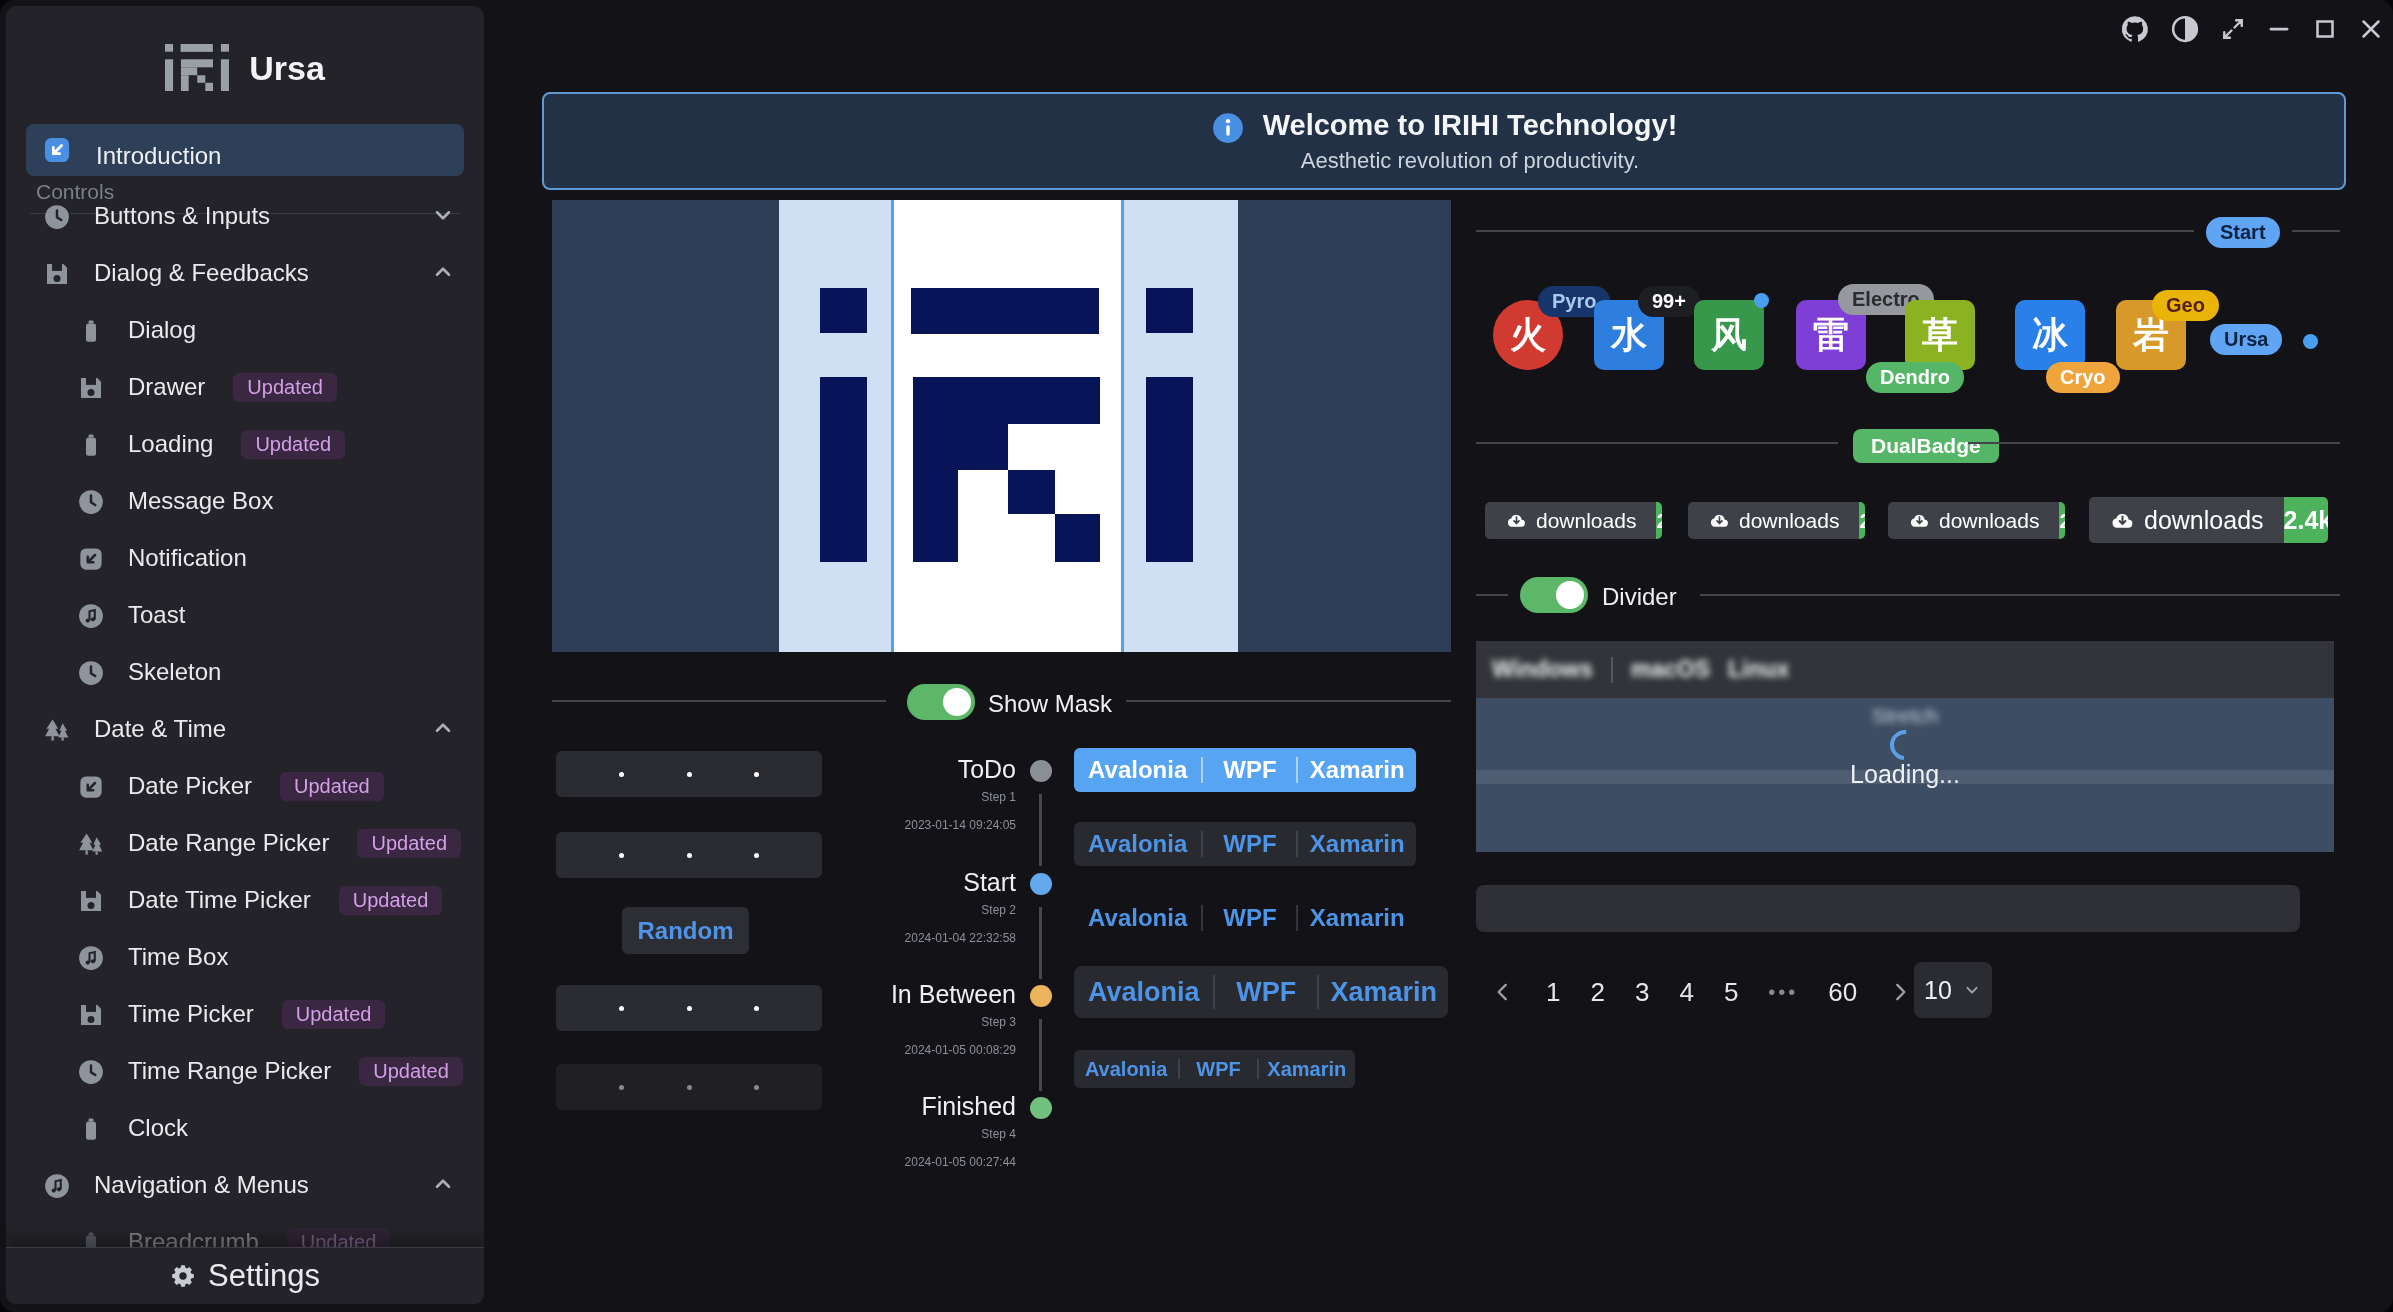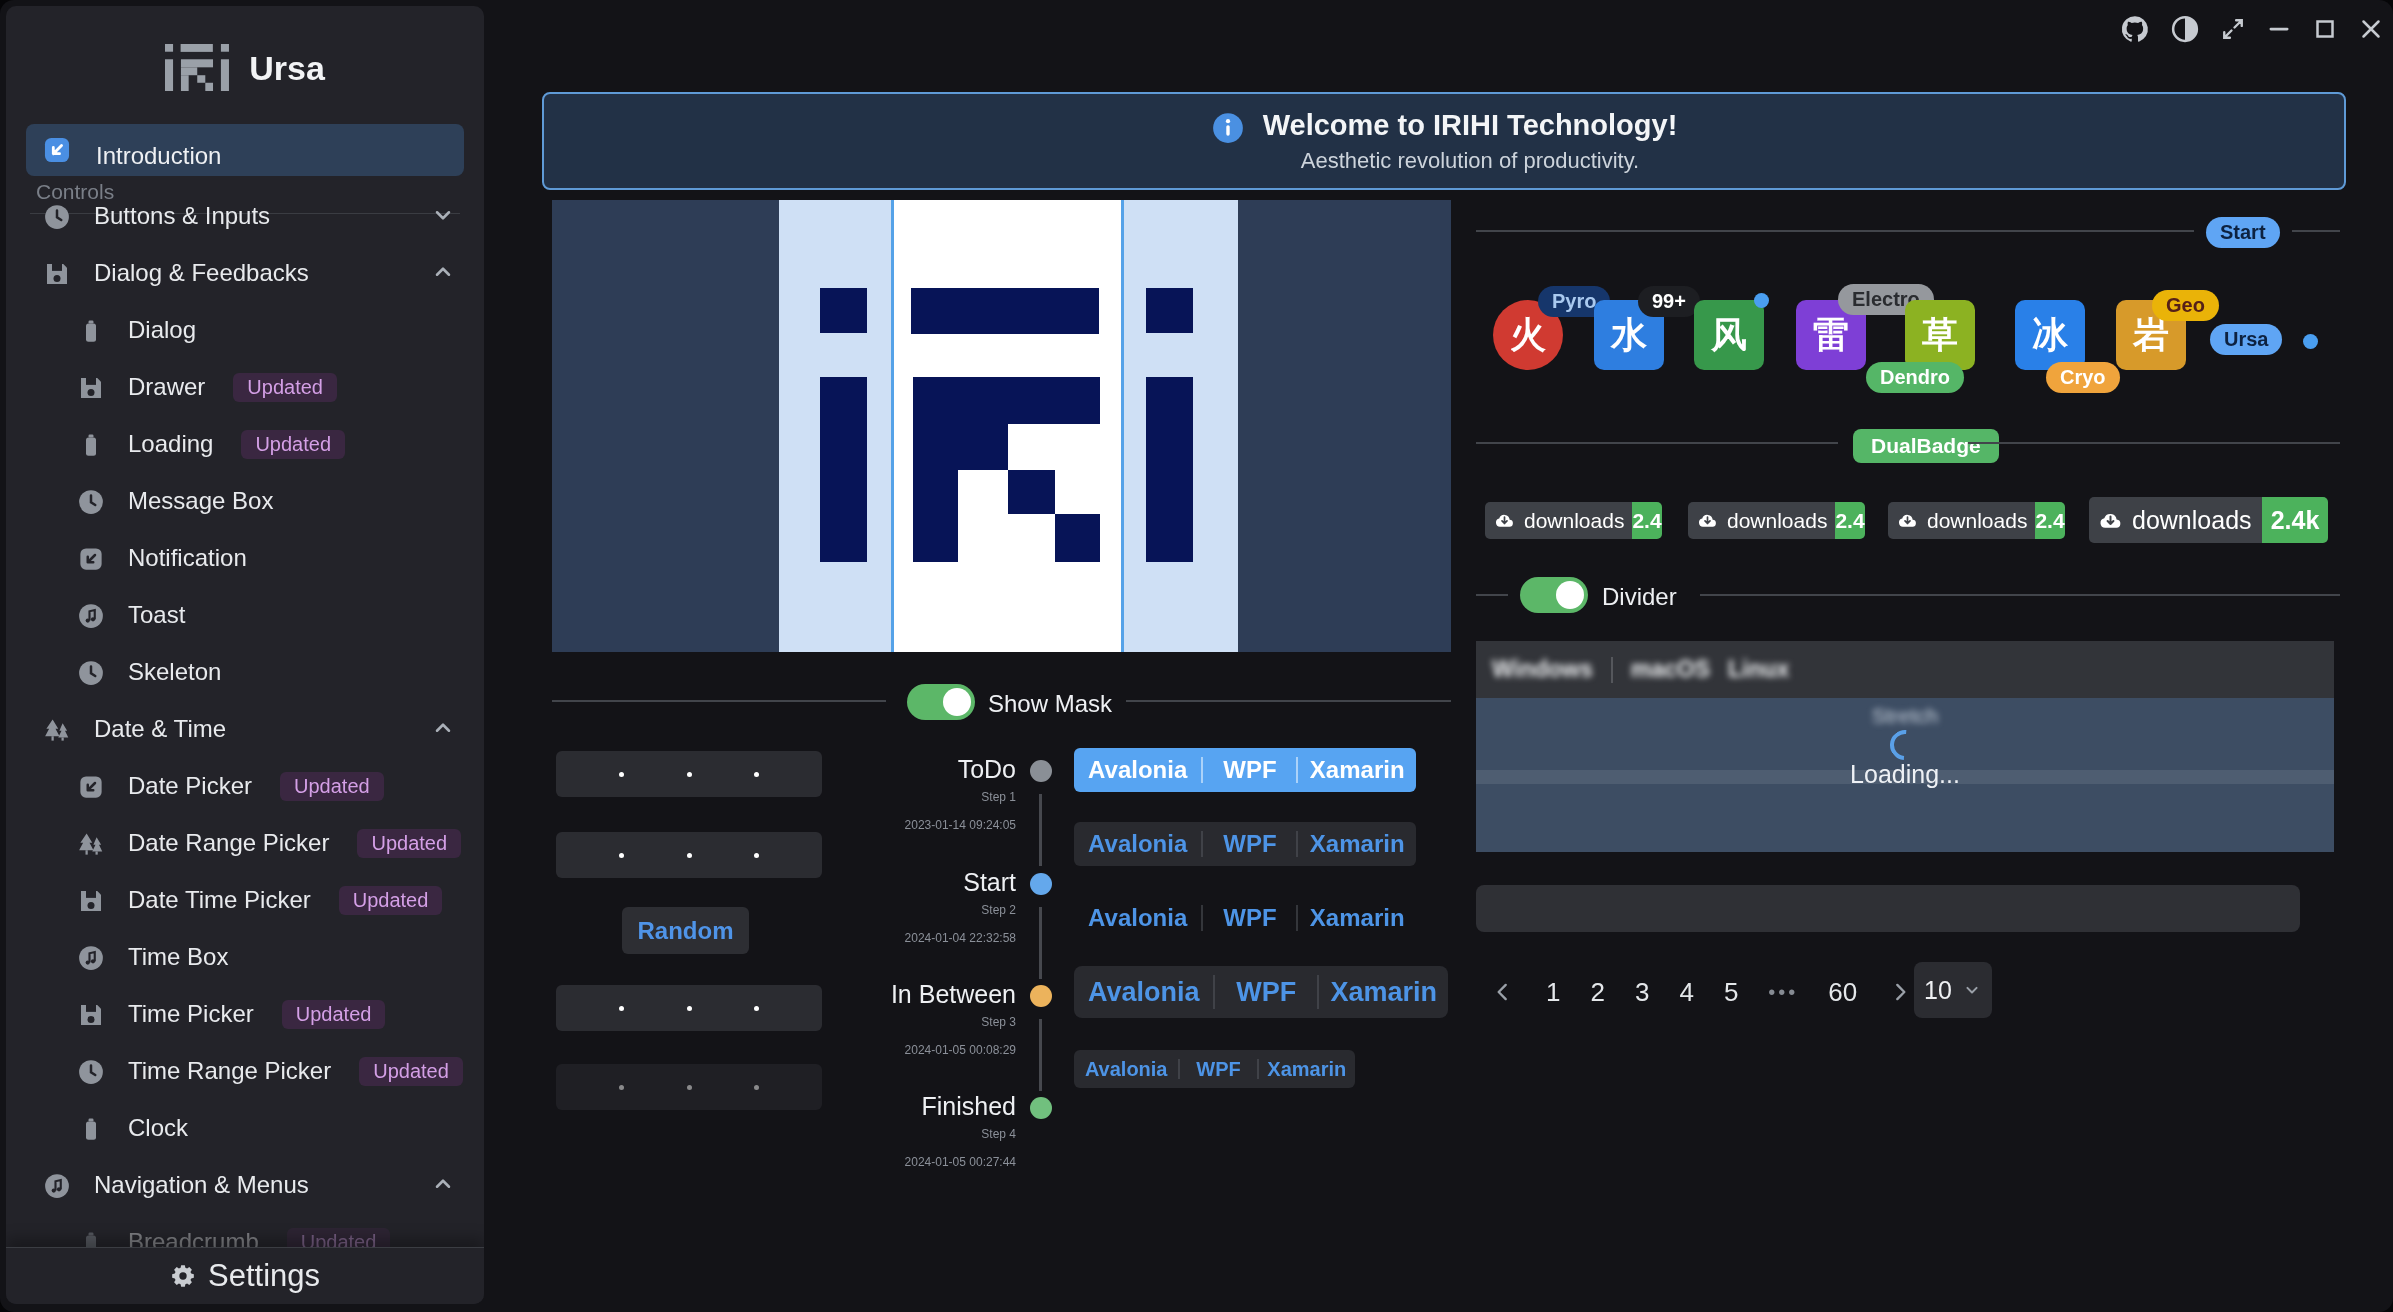--- a/index.html
+++ b/index.html
@@ -66,21 +66,21 @@
   .btn-group.ghost .sep{background:#34363b;}
   .btn-group.lg{font-size:27px;border-radius:8px;}
   .btn-group.sm{font-size:20px;}
   
   .pill{position:absolute;border-radius:999px;font-size:20px;font-weight:600;padding:4px 14px;white-space:nowrap;}
   .tile{position:absolute;top:300px;width:70px;height:70px;border-radius:10px;display:flex;align-items:center;justify-content:center;font-size:36px;font-weight:bold;color:#fff;}
   .tile.circle{border-radius:50%;}
   .mini-dot{position:absolute;width:15px;height:15px;border-radius:50%;}
   #dualbadge-pill{position:absolute;left:1853px;top:429px;background:#55b667;color:#fff;font-size:21px;font-weight:600;padding:5px 18px;border-radius:8px;}
   .dl-badge{position:absolute;display:flex;border-radius:5px;overflow:hidden;color:#fff;}
-  .dl-badge .left{background:#3e4147;display:flex;align-items:center;gap:8px;padding:0 8px;flex:1;}
+  .dl-badge .left{background:#3e4147;display:flex;align-items:center;gap:8px;padding:0 20px;flex:1;}
   .dl-badge .right{background:#4cb25c;display:flex;align-items:center;justify-content:center;font-weight:bold;}
   
   #tabbar{position:absolute;left:1476px;top:641px;width:858px;height:57px;background:#323439;display:flex;align-items:center;gap:18px;padding-left:16px;box-sizing:border-box;}
   #tabbar .tab{font-size:23px;font-weight:bold;color:#f0f2f4;filter:blur(3px);}
   #tabbar .tsep{width:2px;height:26px;background:#55575c;}
   #tab-content{position:absolute;left:1476px;top:698px;width:858px;height:154px;background:#3d4d63;overflow:hidden;}
   #stretch-lbl{position:absolute;left:0;right:0;top:6px;text-align:center;font-size:21px;color:#c9d2de;filter:blur(3px);}
   #spinner{position:absolute;left:50%;top:32px;margin-left:-15px;width:30px;height:30px;border:4px solid transparent;border-top-color:#5aa0e8;border-left-color:#5aa0e8;border-radius:50%;transform:rotate(-40deg);box-sizing:border-box;}
   #loading-lbl{position:absolute;left:0;right:0;top:62px;text-align:center;font-size:25px;color:#eef1f5;}
   #light-band{position:absolute;left:0;right:0;top:72px;height:14px;background:rgba(255,255,255,.09);}

